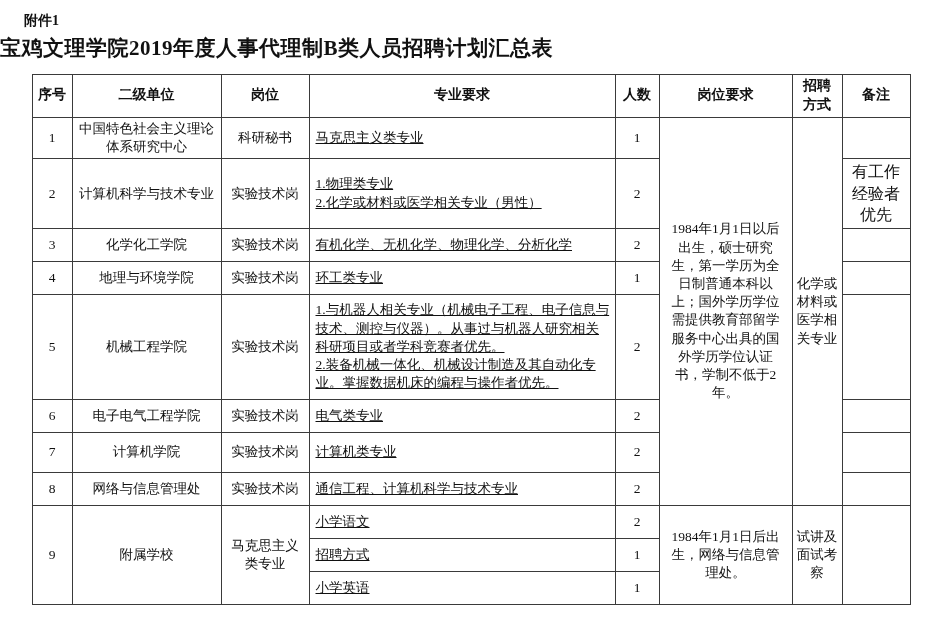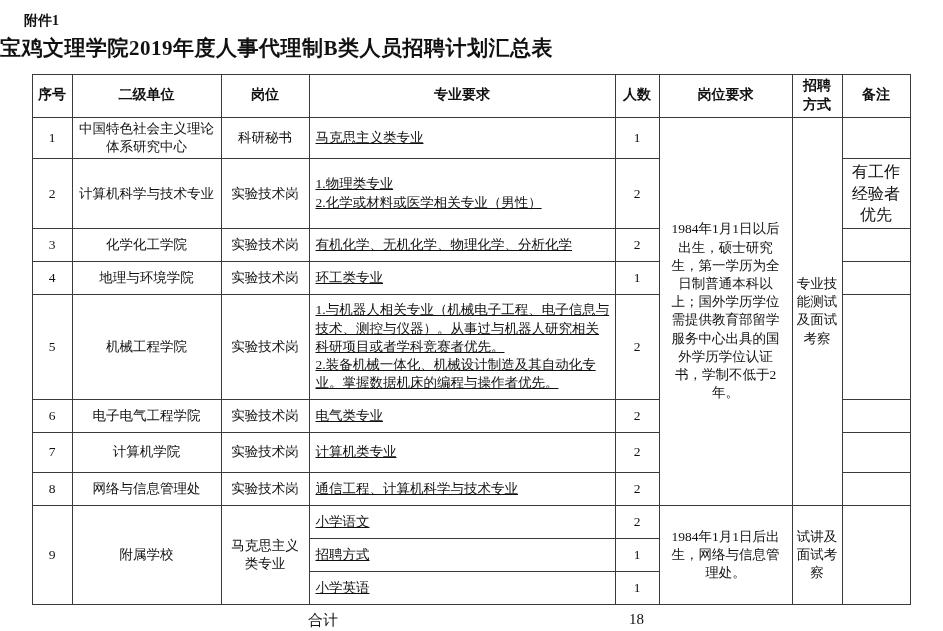--- a/index.html
+++ b/index.html
@@ -97,21 +97,21 @@
         <th>备注</th>
       </tr>
 
       <tr class="r1">
         <td>1</td>
         <td>中国特色社会主义理论体系研究中心</td>
         <td>科研秘书</td>
         <td class="major">马克思主义类专业</td>
         <td>1</td>
         <td class="req" rowspan="8">1984年1月1日以后出生，硕士研究生，第一学历为全日制普通本科以上；国外学历学位需提供教育部留学服务中心出具的国外学历学位认证书，学制不低于2年。</td>
-        <td rowspan="8">专业技能测试及面试考察</td>
+        <td rowspan="8">化学或材料或医学相关专业</td>
         <td class="note"></td>
       </tr>
 
       <tr class="r2">
         <td>2</td>
         <td>计算机科学与技术专业</td>
         <td>实验技术岗</td>
         <td class="major">1.物理类专业
 2.化学或材料或医学相关专业（男性）</td>
         <td>2</td>
@@ -189,18 +189,14 @@
         <td>1</td>
       </tr>
 
       <tr class="r9">
         <td class="major">小学英语</td>
         <td>1</td>
       </tr>
     </tbody>
       </table>
 
-    <div class="footer-row">
-      <div class="footer-label">合计</div>
-      <div class="footer-total">18</div>
-    </div>
   </div>
 </div>
 
 </body></html>

